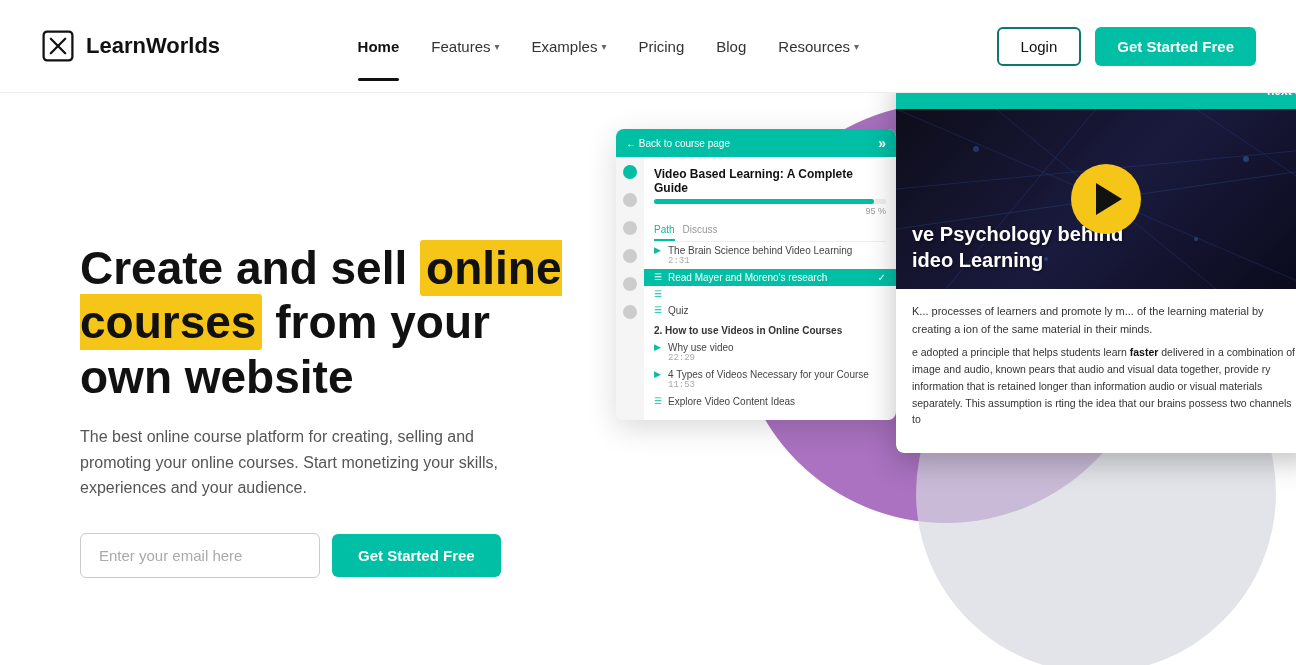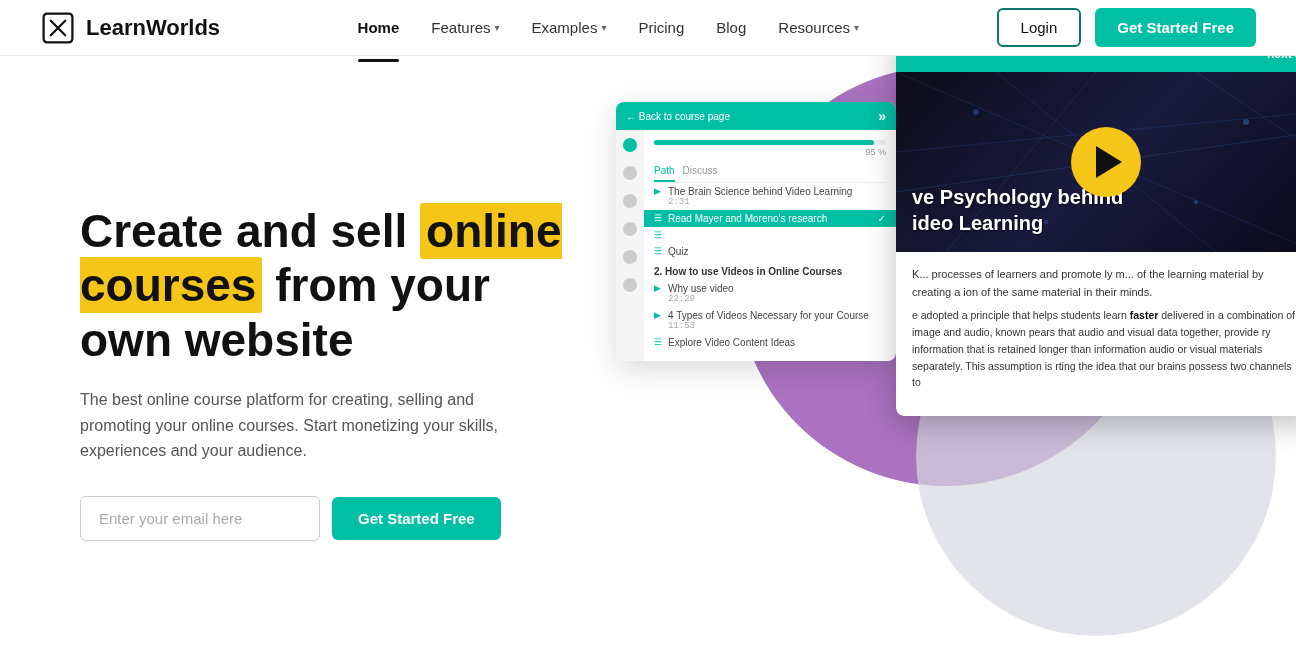--- a/index.html
+++ b/index.html
@@ -4,21 +4,21 @@
   <style>
     * { margin: 0; padding: 0; box-sizing: border-box; }
     body { font-family: -apple-system, BlinkMacSystemFont, 'Segoe UI', sans-serif; background: #fff; width: 1296px; height: 665px; overflow: hidden; }
 
     
     header {
       display: flex;
       align-items: center;
       justify-content: space-between;
       padding: 0 40px;
-      height: 56px;
+      height: 93px;
       border-bottom: 1px solid #eee;
     }
     .logo-area {
       display: flex;
       align-items: center;
       gap: 10px;
       text-decoration: none;
     }
     .logo-icon {
       width: 36px;
@@ -176,21 +176,21 @@
       border-radius: 50%;
       bottom: 20px;
       right: 40px;
       opacity: 0.7;
     }
 
     
     .course-panel {
       position: absolute;
       left: 20px;
-      top: 66px;
+      top: 56px;
       width: 280px;
       background: #fff;
       border-radius: 8px;
       box-shadow: 0 8px 30px rgba(0,0,0,0.15);
       overflow: hidden;
       font-size: 11px;
     }
     .course-panel-header {
       background: #00bfa5;
       padding: 6px 10px;
@@ -439,20 +439,21 @@
       <div class="course-panel-body">
         <div class="panel-sidebar">
           <div class="sidebar-dot active"></div>
           <div class="sidebar-dot"></div>
           <div class="sidebar-dot"></div>
           <div class="sidebar-dot"></div>
           <div class="sidebar-dot"></div>
           <div class="sidebar-dot"></div>
         </div>
         <div class="panel-content">
+          <div class="course-title-small">Video Based Learning: A Complete Guide</div>
           <div class="progress-bar-wrap">
             <div class="progress-bar-fill"></div>
           </div>
           <div class="progress-label">95 %</div>
           <div class="tabs-row">
             <span class="tab-sm active">Path</span>
             <span class="tab-sm">Discuss</span>
           </div>
 
           <div class="course-item">

